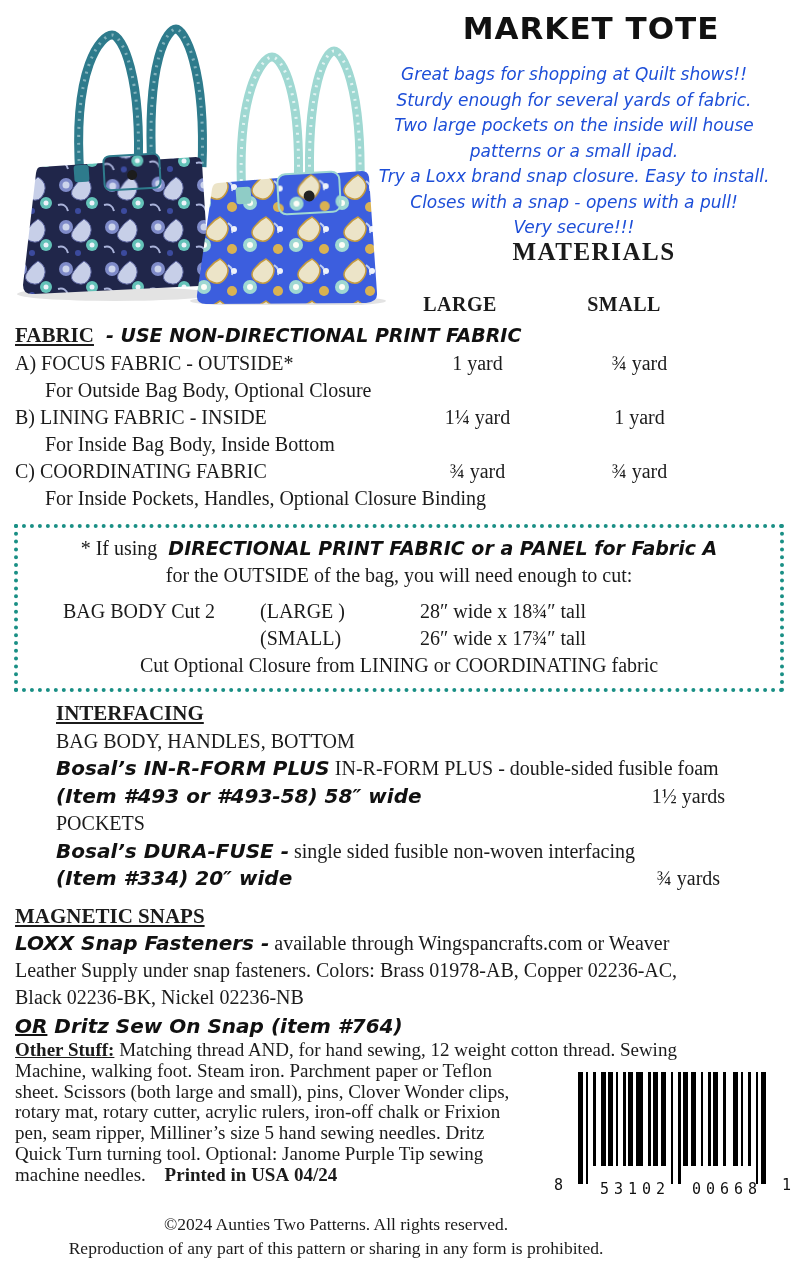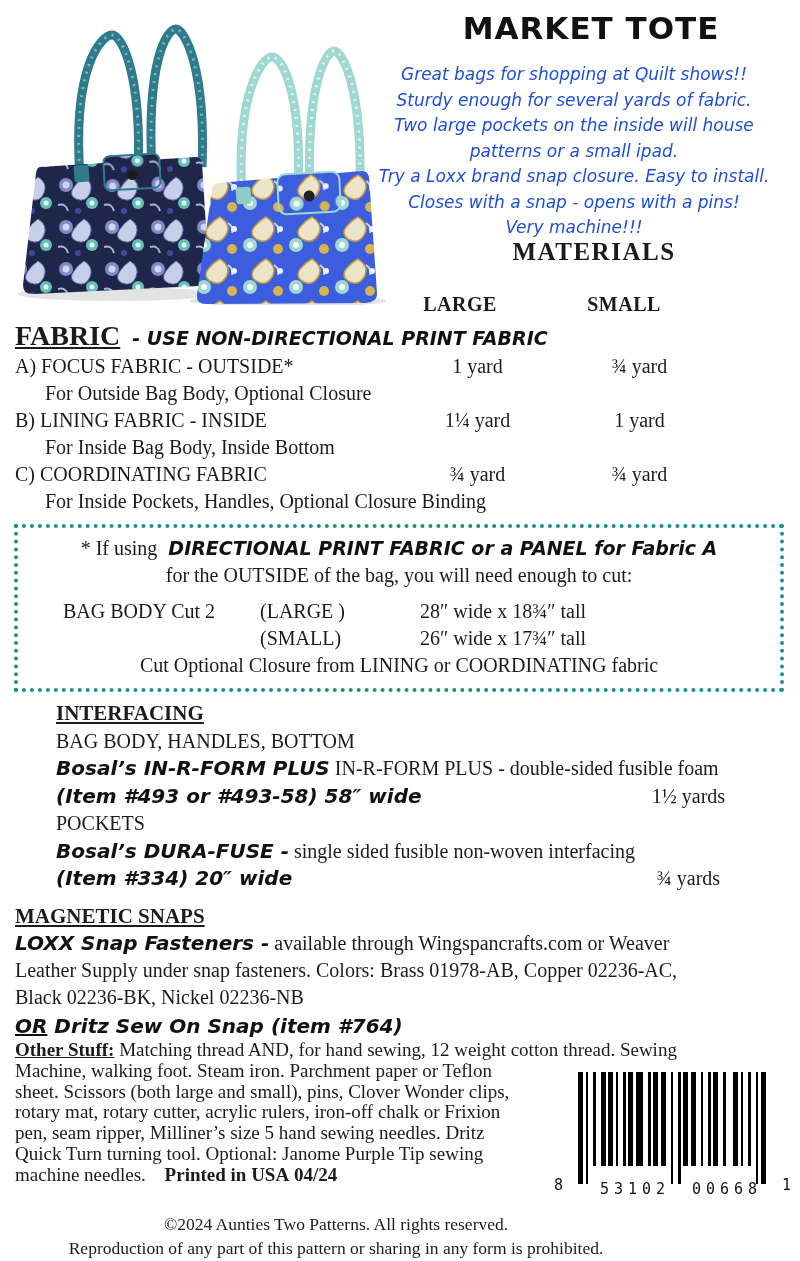--- a/index.html
+++ b/index.html
@@ -18,21 +18,21 @@
          font-family:"DejaVu Sans",sans-serif;font-style:italic;font-size:17px;
          line-height:25.5px;color:#1d4ed8;}
   #materials-heading{left:398px;top:238px;width:392px;text-align:center;
          font-size:25px;font-weight:bold;letter-spacing:1.5px;}
   .colhead{top:293px;font-size:20px;font-weight:bold;text-align:center;letter-spacing:0.5px;}
   #col-large{left:404px;width:112px;}
   #col-small{left:568px;width:112px;}
 
   #fabric{left:15px;top:321px;width:780px;font-size:20px;}
   .f-head{line-height:29px;white-space:nowrap;}
-  .f-head .serif-part{font-size:28px;font-weight:bold;}
+  .f-head .serif-part{font-size:21px;font-weight:bold;}
   .f-head .comic-part{font-size:19px;margin-left:7px;}
   .f-row{position:relative;line-height:27px;white-space:nowrap;}
   .f-large{position:absolute;left:405px;top:0;width:115px;text-align:center;}
   .f-small{position:absolute;left:567px;top:0;width:115px;text-align:center;}
   .f-desc{padding-left:30px;line-height:27px;white-space:nowrap;}
 
   #cut-box{left:14px;top:524px;width:762px;border:4px dotted #1a8f85;
            padding:7px 0 9px 0;text-align:center;font-size:20px;line-height:27px;}
   #cut-box .comic-part{font-size:19px;margin-left:6px;}
   .cut-row{position:relative;height:27px;text-align:left;}
@@ -129,22 +129,22 @@
   </div>
 
   <div class="abs comic-up" id="title">MARKET TOTE</div>
 
   <div class="abs" id="intro">
     <div class="nowrap">Great bags for shopping at Quilt shows!!</div>
     <div class="nowrap">Sturdy enough for several yards of fabric.</div>
     <div class="nowrap">Two large pockets on the inside will house</div>
     <div class="nowrap">patterns or a small ipad.</div>
     <div class="nowrap">Try a Loxx brand snap closure. Easy to install.</div>
-    <div class="nowrap">Closes with a snap - opens with a pins!</div>
-    <div class="nowrap">Very machine!!!</div>
+    <div class="nowrap">Closes with a snap - opens with a pull!</div>
+    <div class="nowrap">Very secure!!!</div>
   </div>
 
   <div class="abs serif" id="materials-heading">MATERIALS</div>
   <div class="abs serif colhead" id="col-large">LARGE</div>
   <div class="abs serif colhead" id="col-small">SMALL</div>
 
   <div class="abs" id="fabric">
     <div class="f-head">
       <span class="serif serif-part u b">FABRIC</span>
       <span class="comic comic-part">- USE NON-DIRECTIONAL PRINT FABRIC</span>

